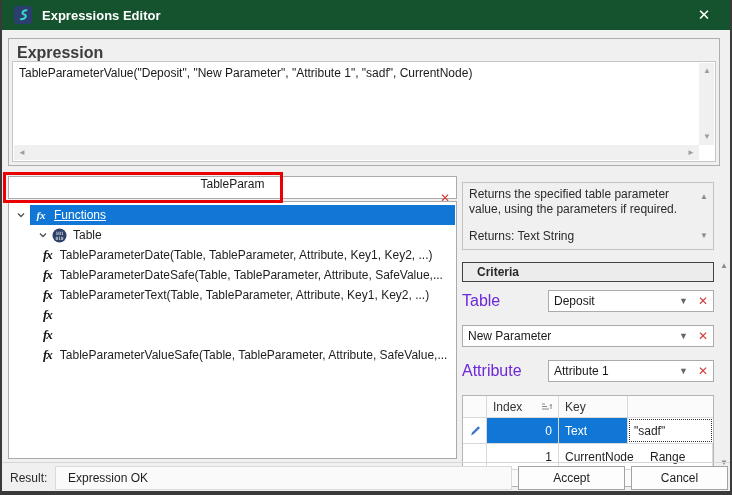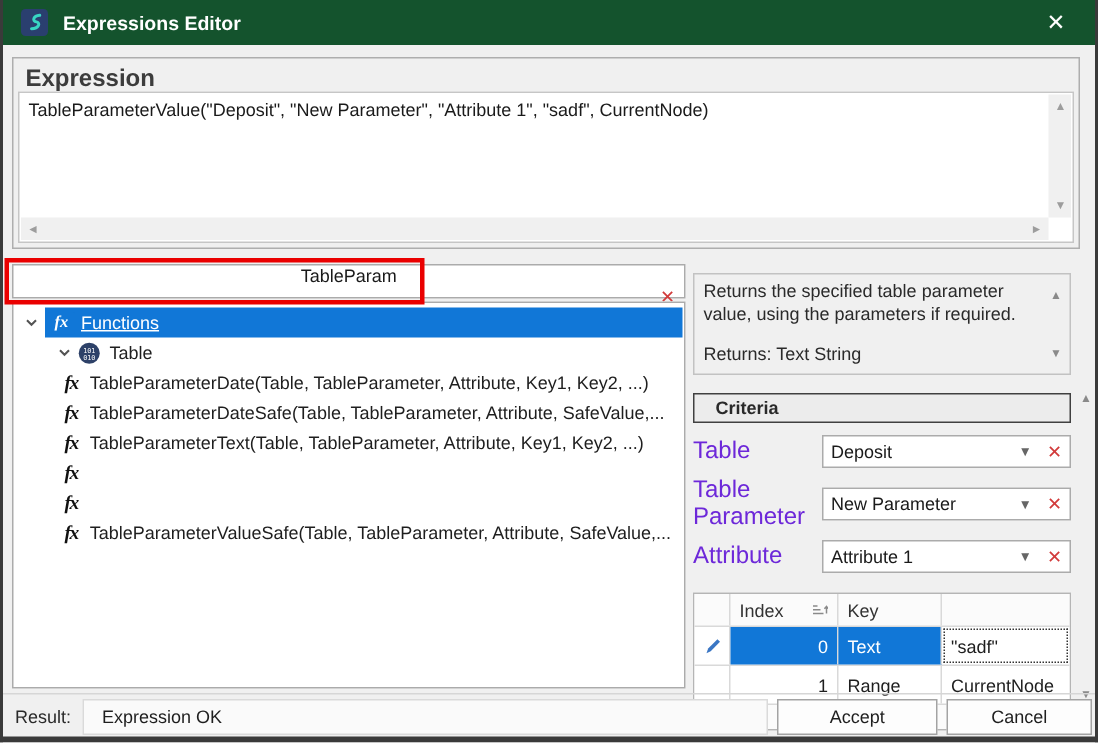--- a/index.html
+++ b/index.html
@@ -200,21 +200,20 @@
   <div class="field-row">
     <span class="field-label">Table</span>
     <div class="combo">
       <span class="cval">Deposit</span>
       <span class="drop">▼</span>
       <span class="cclear">✕</span>
     </div>
   </div>
 
   <div class="field-row">
-    <span class="field-label">Table Parameter</span>
     <div class="combo">
       <span class="cval">New Parameter</span>
       <span class="drop">▼</span>
       <span class="cclear">✕</span>
     </div>
   </div>
 
   <div class="field-row">
     <span class="field-label">Attribute</span>
     <div class="combo">
@@ -246,22 +245,22 @@
                 </svg>
               </div>
     <div class="kv-cell c-index">0</div>
     <div class="kv-cell c-key">Text</div>
     <div class="kv-cell c-value">"sadf"</div>
   </div>
 
   <div class="kv-row">
     <div class="kv-cell c-marker"></div>
     <div class="kv-cell c-index">1</div>
+    <div class="kv-cell c-value">CurrentNode</div>
     <div class="kv-cell c-key">Range</div>
-    <div class="kv-cell c-value">CurrentNode</div>
   </div>
 </div>
       </div>
     </div>
 
     <div class="right-scroll">
       <span class="sb-glyph up">▲</span>
       <span class="sb-glyph down">▼</span>
     </div>
 

